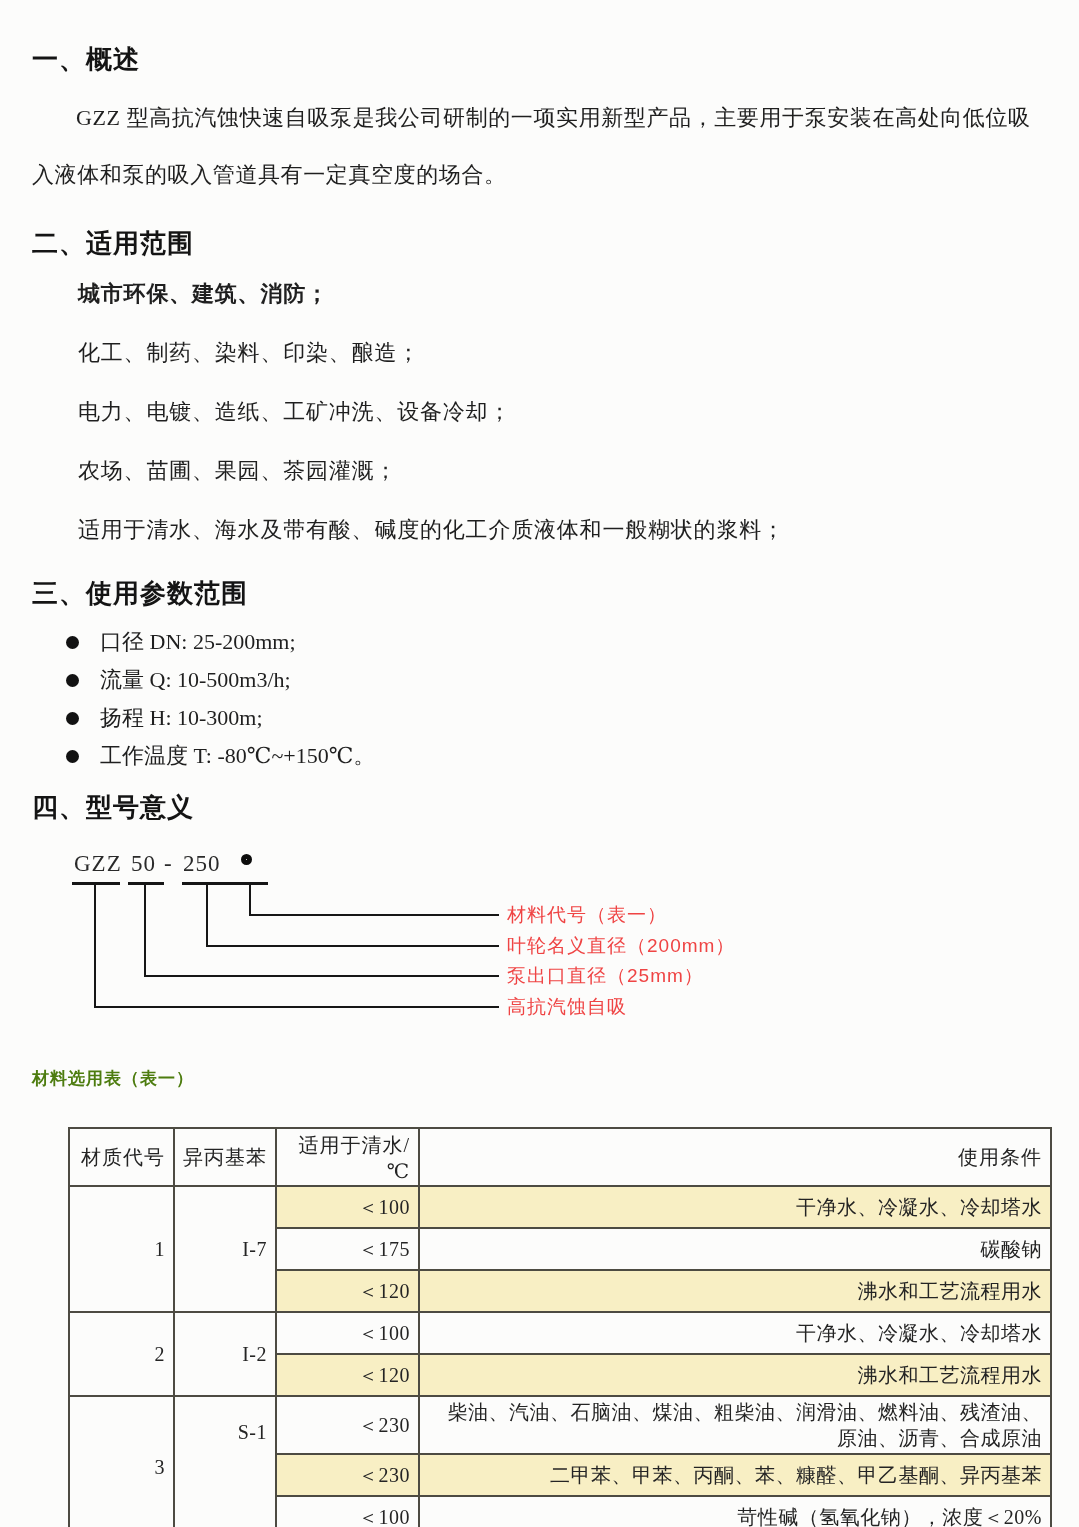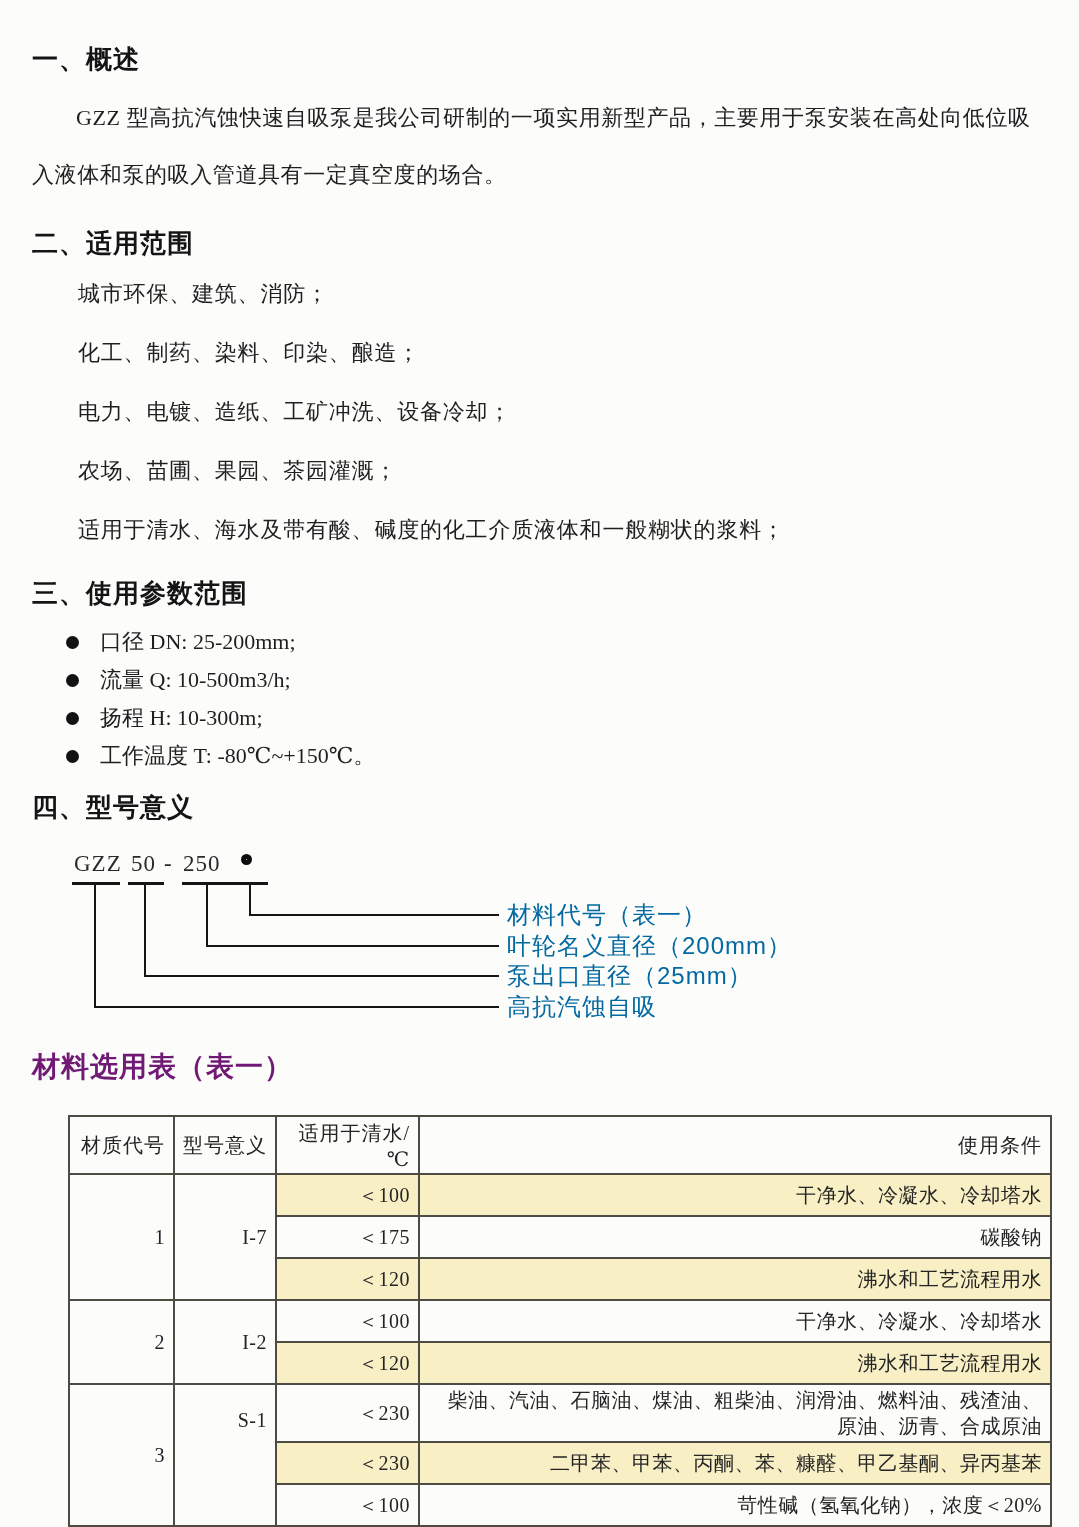--- a/index.html
+++ b/index.html
@@ -10,37 +10,37 @@
     font-family:"Liberation Serif","DejaVu Serif",serif;
   }
   h2.sec {
     font-family:"Liberation Sans","DejaVu Sans",sans-serif;
     font-weight:700; font-size:26px; line-height:32px; margin:0; color:#141414;
     letter-spacing:1px;
   }
   .para { font-size:22px; line-height:57px; margin:14px 0 0; text-indent:2em; letter-spacing:0.6px; }
   .scope-list { margin:22px 0 0; }
   .scope-item { font-size:22px; line-height:26px; margin:33px 0 0; padding-left:46px; letter-spacing:0.8px; }
-  .scope-item:first-child { margin-top:8px; }
+  .scope-item:first-child { margin-top:8px;font-weight:bold; }
   .bullets { list-style:none; margin:20px 0 0; padding:0 0 0 34px; }
   .bullets li { font-size:22px; line-height:26px; margin:0 0 12px; display:flex; align-items:center; }
   .dot { width:13px; height:13px; border-radius:50%; background:#121212; margin-right:21px; flex:none; }
 
   
   .diagram { position:relative; height:200px; margin-top:22px; }
   .mtoken { position:absolute; top:6px; font-size:23px; line-height:26px; letter-spacing:1px; color:#2a2a2a; }
   .ring { position:absolute; top:9px; width:11px; height:11px; border:5px solid #0c0c0c; border-radius:50%; background:#fff; }
   .uline { position:absolute; top:37px; height:3px; background:#161616; }
   .vline { position:absolute; top:39px; width:2px; background:#161616; }
   .hline { position:absolute; height:2px; background:#161616; }
   .dg-label { position:absolute; left:475px; font-family:"Liberation Sans","DejaVu Sans",sans-serif;
-              font-size:24px; line-height:21px; color:#0369a1; letter-spacing:1px; }
+              font-size:19px; line-height:21px; color:#ef4444; letter-spacing:1px; }
 
   .tbl-title { font-family:"Liberation Sans","DejaVu Sans",sans-serif; font-weight:700;
-               font-size:28px; line-height:30px; margin:7px 0 0; color:#701a75; letter-spacing:1px; }
+               font-size:17px; line-height:30px; margin:19px 0 0; color:#4d7c0f; letter-spacing:1px; }
 
   table.materials { border-collapse:collapse; margin:33px 0 0 36px; width:982px;
                     font-size:20px; color:#242424; table-layout:fixed; }
   table.materials col.c1 { width:105px; }
   table.materials col.c2 { width:102px; }
   table.materials col.c3 { width:143px; }
   table.materials col.c4 { width:632px; }
   table.materials th, table.materials td {
     border:2px solid var(--bd,#4d4b42); text-align:right; vertical-align:middle; padding:2px 8px;
   }
@@ -122,21 +122,21 @@
   <table class="materials">
     <colgroup>
         <col class="c1">
         <col class="c2">
         <col class="c3">
         <col class="c4">
       </colgroup>
     <thead>
       <tr>
         <th>材质代号</th>
-        <th>型号意义</th>
+        <th>异丙基苯</th>
         <th>适用于清水/℃</th>
         <th>使用条件</th>
       </tr>
     </thead>
     <tbody>
         <tr>
           <td rowspan="3" class="code-cell">1</td>
           <td rowspan="3" class="grade-cell">I-7</td>
           <td class="temp-cell hl">＜100</td>
           <td class="cond-cell hl">干净水、冷凝水、冷却塔水</td>

